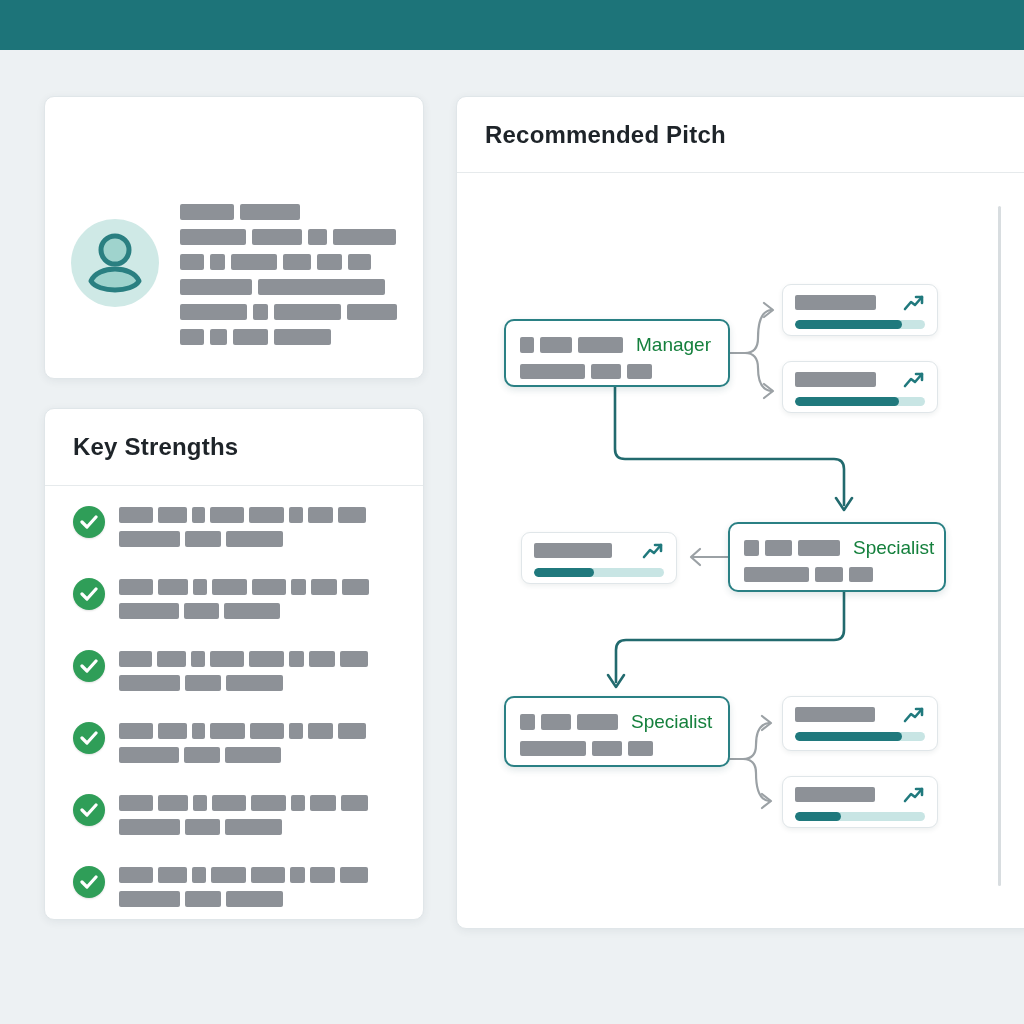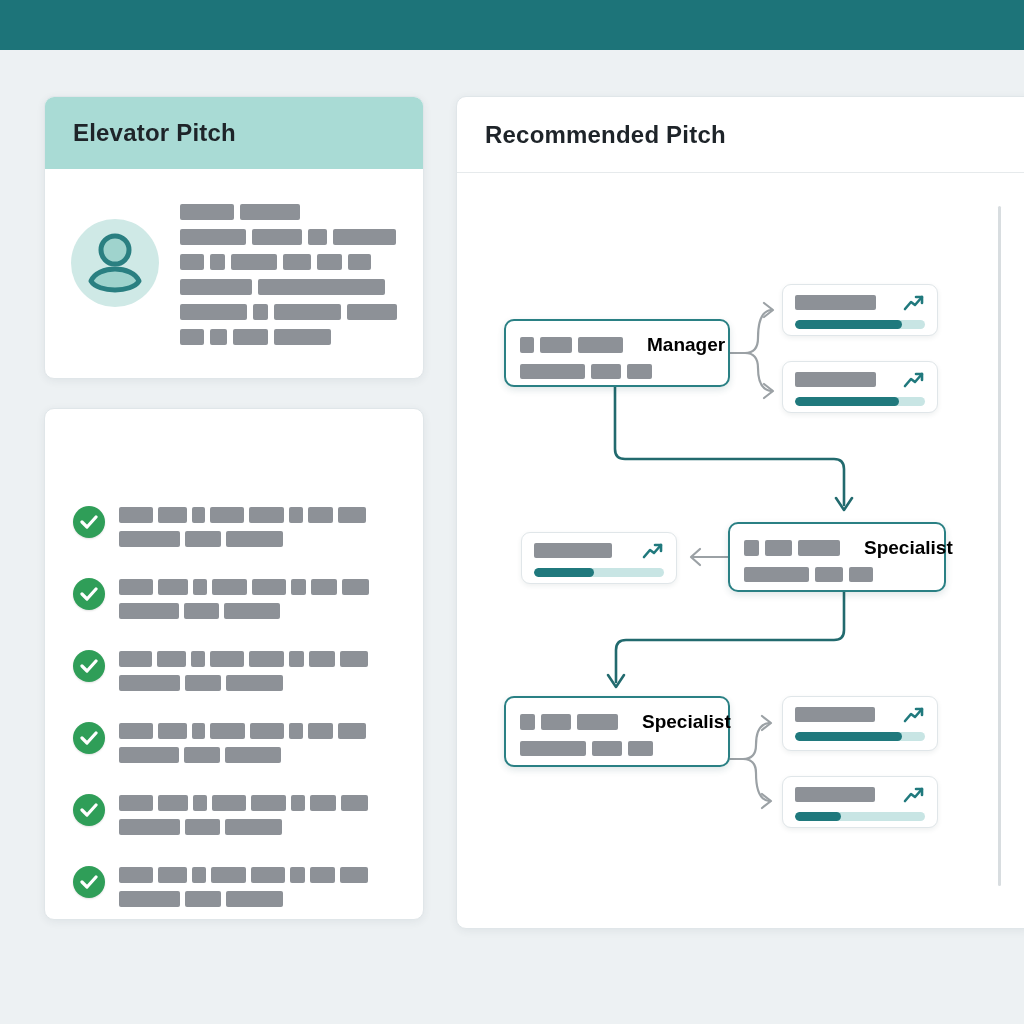--- a/index.html
+++ b/index.html
@@ -55,21 +55,21 @@
   .rr-body{position:absolute;left:0;top:76px;right:0;bottom:0;}
 
   .flow-svg{position:absolute;left:0;top:-76px;width:578px;height:833px;pointer-events:none;}
   .conn-teal{stroke:var(--conn-teal);stroke-width:2.6;fill:none;stroke-linecap:round;stroke-linejoin:round;}
   .conn-gray{stroke:var(--conn-gray);stroke-width:2.2;fill:none;stroke-linecap:round;stroke-linejoin:round;}
 
   .flow-node{position:absolute;background:#fff;border:2px solid var(--node-border);border-radius:10px;
              padding:13px 14px;box-shadow:0 3px 7px rgba(30,80,85,.14);cursor:pointer;}
   .node-row1{display:flex;align-items:center;gap:6px;}
   .node-row1 .bar{height:16px;}
-  .node-label{font-size:19px;font-weight:700;color:#000000;margin-left:18px;white-space:nowrap;}
+  .node-label{font-size:19px;font-weight:400;color:#15803d;margin-left:7px;white-space:nowrap;}
   .node-row2{display:flex;gap:6px;margin-top:8px;}
   .node-row2 .bar{height:15px;}
 
   .node-manager{left:47px;top:146px;width:226px;height:68px;}
   .node-spec-mid{left:271px;top:349px;width:218px;height:70px;}
   .node-spec-bot{left:47px;top:523px;width:226px;height:71px;}
 
   .role-card{position:absolute;background:#fff;border:1px solid var(--card-border);border-radius:9px;
              padding:10px 12px;box-shadow:0 2px 5px rgba(40,60,70,.08);cursor:pointer;}
   .rc-top{display:flex;justify-content:space-between;align-items:flex-start;height:16px;}
@@ -86,23 +86,20 @@
   .scrollbar{position:absolute;left:541px;top:33px;width:3px;height:680px;background:#d8dde0;border-radius:2px;cursor:pointer;}
 </style>
 </head>
 <body>
 
 <div class="canvas">
 
   <div class="topbar"></div>
 
   <div class="card ep-card">
-    <div class="ep-header">
-      <div class="card-title">Elevator Pitch</div>
-    </div>
     <div class="avatar">
       <svg width="88" height="88" viewBox="0 0 88 88">
         <circle cx="44" cy="31" r="14" fill="#9fd3cd" stroke="#2a7f81" stroke-width="5"></circle>
         <path d="M20 62 C 27 46, 61 46, 68 62 C 61 74, 27 74, 20 62 Z" fill="#9fd3cd" stroke="#2a7f81" stroke-width="5" stroke-linejoin="round"></path>
       </svg>
     </div>
     <div class="ep-bars">
       <div class="bar-row">
           <span class="bar" style="width: 54px;"></span>
           <span class="bar" style="width: 60px;"></span>
@@ -134,20 +131,23 @@
       <div class="bar-row">
           <span class="bar" style="width: 24px;"></span>
           <span class="bar" style="width: 17px;"></span>
           <span class="bar" style="width: 35px;"></span>
           <span class="bar" style="width: 57px;"></span>
         </div>
     </div>
   </div>
 
   <div class="card ks-card">
+    <div class="ks-header">
+      <div class="card-title">Key Strengths</div>
+    </div>
     <div class="ks-list">
 
       <div class="ks-item">
         <span class="check-circle">
           <svg width="18" height="14" viewBox="0 0 18 14">
               <polyline points="2,7 7,12 16,2" fill="none" stroke="#fff" stroke-width="3.2" stroke-linecap="round" stroke-linejoin="round"></polyline>
             </svg>
         </span>
         <div class="ks-lines">
           <div class="bar-row">

